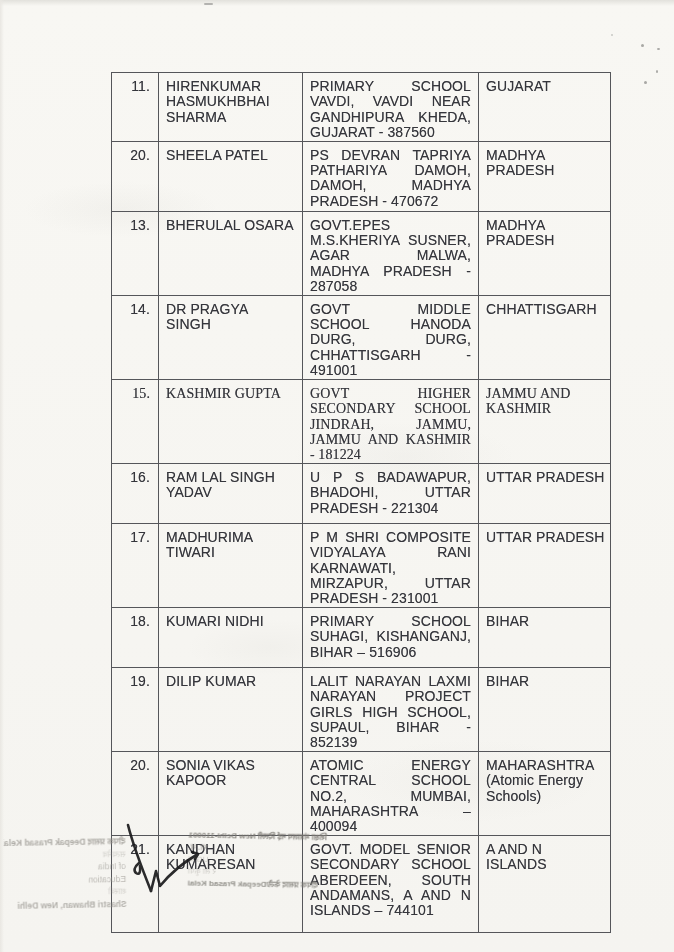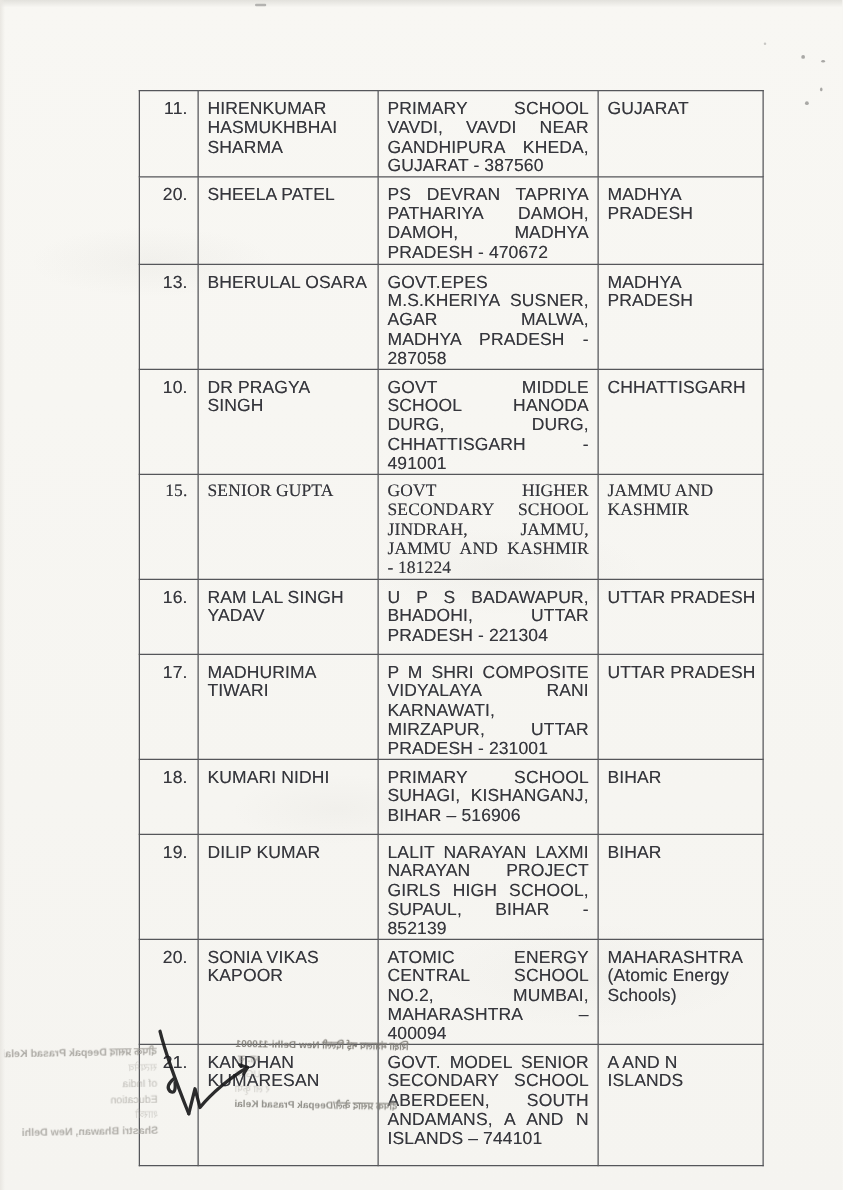--- a/index.html
+++ b/index.html
@@ -112,28 +112,28 @@
             <td class="cell-school">PS DEVRAN TAPRIYA PATHARIYA DAMOH, DAMOH, MADHYA PRADESH - 470672</td>
             <td class="cell-state">MADHYA PRADESH</td>
           </tr>
           <tr style="height: 62px;">
             <td class="cell-no">13.</td>
             <td class="cell-name">BHERULAL OSARA</td>
             <td class="cell-school">GOVT.EPES M.S.KHERIYA SUSNER, AGAR MALWA, MADHYA PRADESH - 287058</td>
             <td class="cell-state">MADHYA PRADESH</td>
           </tr>
           <tr style="height: 61px;">
-            <td class="cell-no">10.</td>
+            <td class="cell-no">14.</td>
             <td class="cell-name">DR PRAGYA SINGH</td>
             <td class="cell-school">GOVT MIDDLE SCHOOL HANODA DURG, DURG, CHHATTISGARH - 491001</td>
             <td class="cell-state">CHHATTISGARH</td>
           </tr>
           <tr style="height: 62px; font-family: Liberation Serif, serif;">
             <td class="cell-no">15.</td>
-            <td class="cell-name">SENIOR GUPTA</td>
+            <td class="cell-name">KASHMIR GUPTA</td>
             <td class="cell-school">GOVT HIGHER SECONDARY SCHOOL JINDRAH, JAMMU, JAMMU AND KASHMIR - 181224</td>
             <td class="cell-state">JAMMU AND KASHMIR</td>
           </tr>
           <tr style="height: 60px;">
             <td class="cell-no">16.</td>
             <td class="cell-name">RAM LAL SINGH YADAV</td>
             <td class="cell-school">U P S BADAWAPUR, BHADOHI, UTTAR PRADESH - 221304</td>
             <td class="cell-state">UTTAR PRADESH</td>
           </tr>
           <tr style="height: 70px;">

